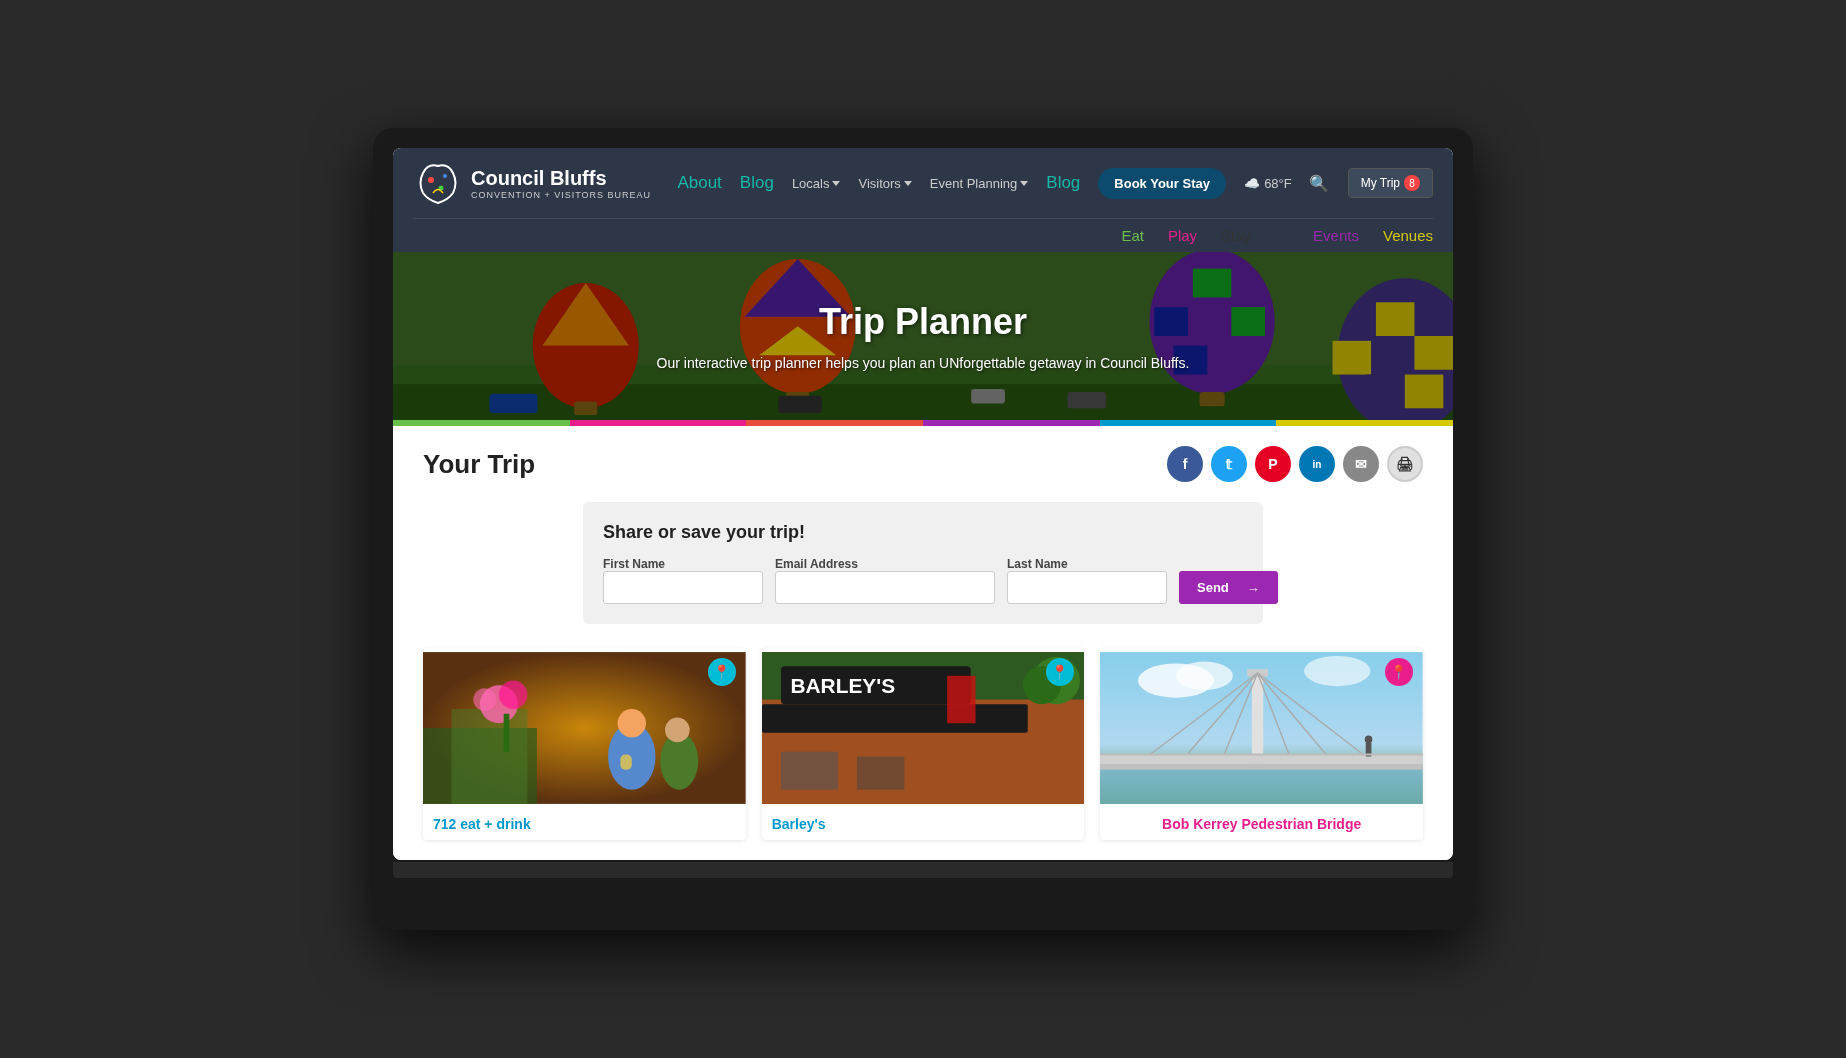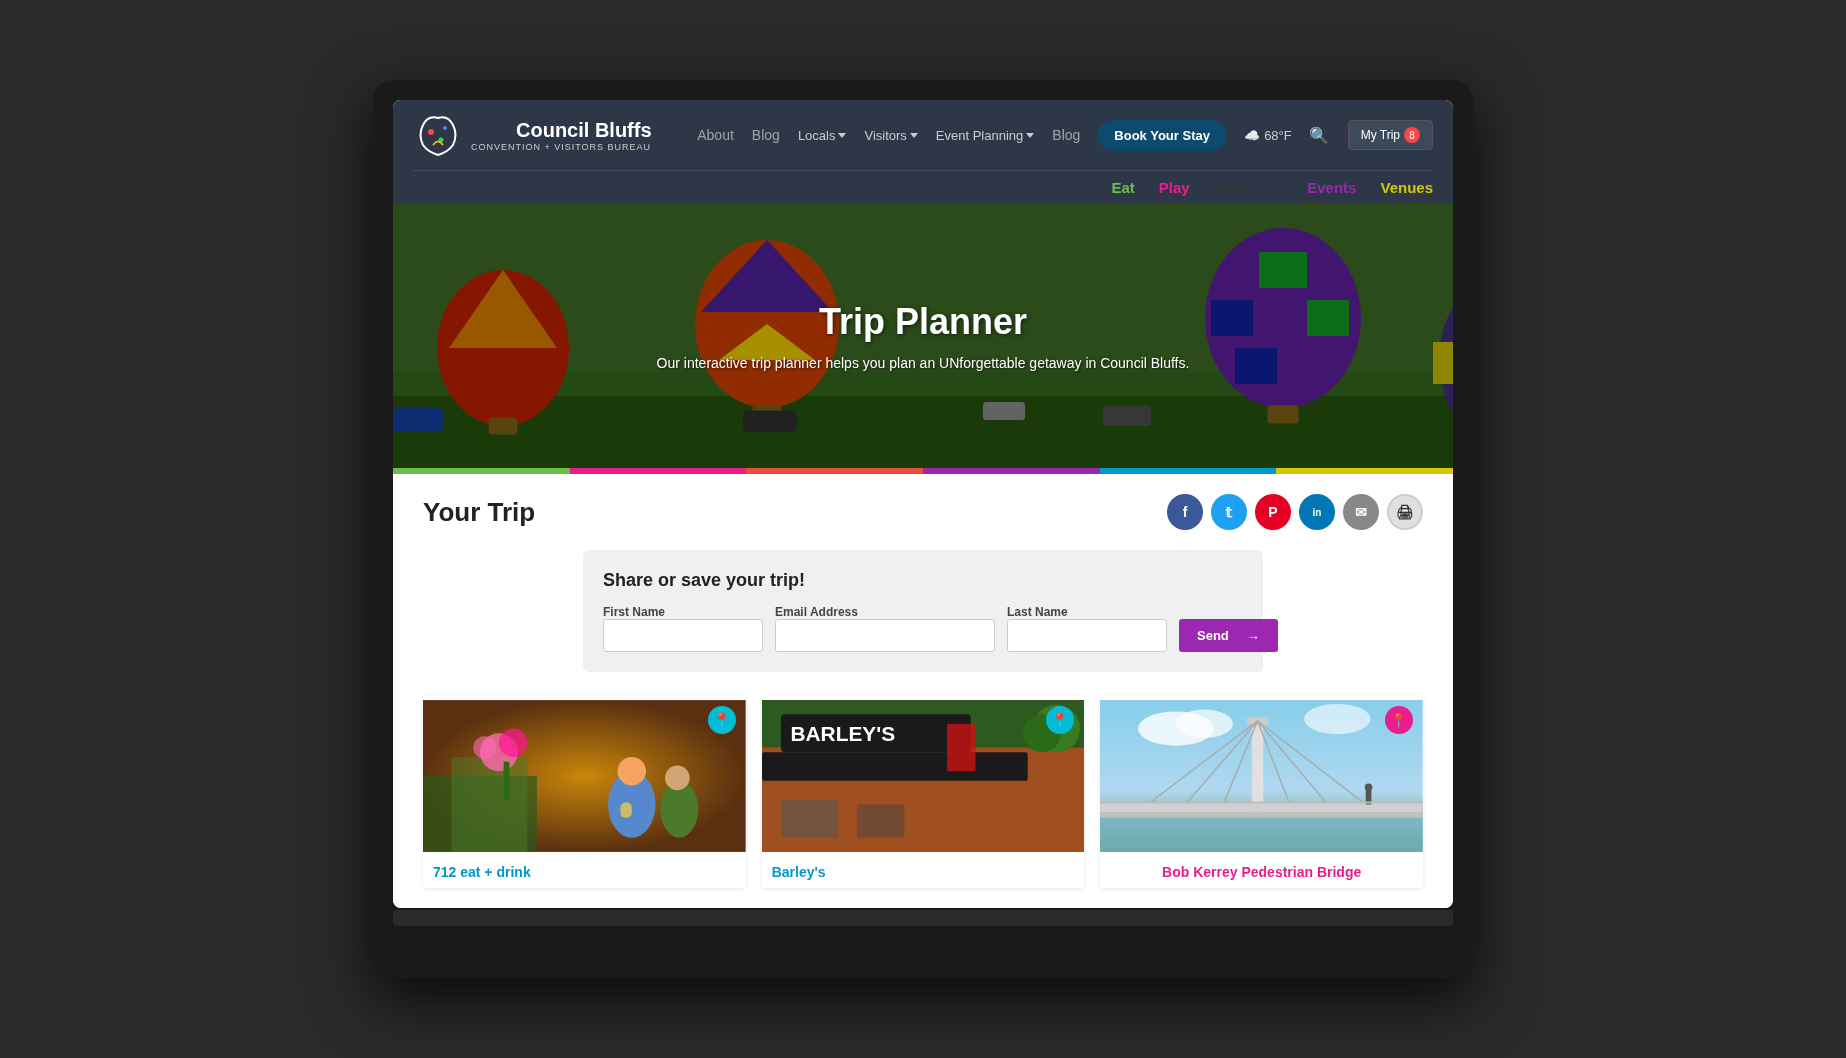--- a/index.html
+++ b/index.html
@@ -53,40 +53,39 @@
     }
 
     .logo-text {
       color: white;
       line-height: 1.2;
     }
 
     .logo-text .main-name {
       font-size: 20px;
       font-weight: bold;
-      margin-left: 45px;
     }
 
     .logo-text .sub-name {
       font-size: 9px;
       letter-spacing: 1px;
       color: #ccc;
       text-transform: uppercase;
     }
 
     .header-nav {
       display: flex;
       align-items: center;
       gap: 18px;
     }
 
     .nav-link {
-      color: #a3a3a3;
+      color: #14b8a6;
       text-decoration: none;
-      font-size: 14px;
+      font-size: 17px;
       cursor: pointer;
     }
 
     .nav-link-dropdown {
       display: flex;
       align-items: center;
       gap: 3px;
       color: #ccc;
       font-size: 13px;
       cursor: pointer;
@@ -156,35 +155,35 @@
     
     .header-sub-nav {
       display: flex;
       justify-content: flex-end;
       padding: 8px 0;
       gap: 24px;
     }
 
     .sub-nav-link {
       font-size: 15px;
-      font-weight: bold;
+      font-weight: normal;
       text-decoration: none;
       cursor: pointer;
     }
 
     .sub-nav-eat { color: #6abf4b; }
     .sub-nav-play { color: #e91e8c; }
     .sub-nav-stay { color: #333; }
     .sub-nav-events { color: #9c27b0; margin-left: 38px; }
     .sub-nav-venues { color: #d4c800; }
 
     
     .hero-section {
       position: relative;
-      height: 264px;
+      height: 168px;
       overflow: hidden;
       background: linear-gradient(rgba(0,0,0,0.3), rgba(0,0,0,0.4));
     }
 
     .hero-bg {
       position: absolute;
       inset: 0;
       background: 
         radial-gradient(ellipse at 20% 60%, #e8a020 0%, transparent 35%),
         radial-gradient(ellipse at 50% 70%, #cc3333 0%, transparent 30%),

